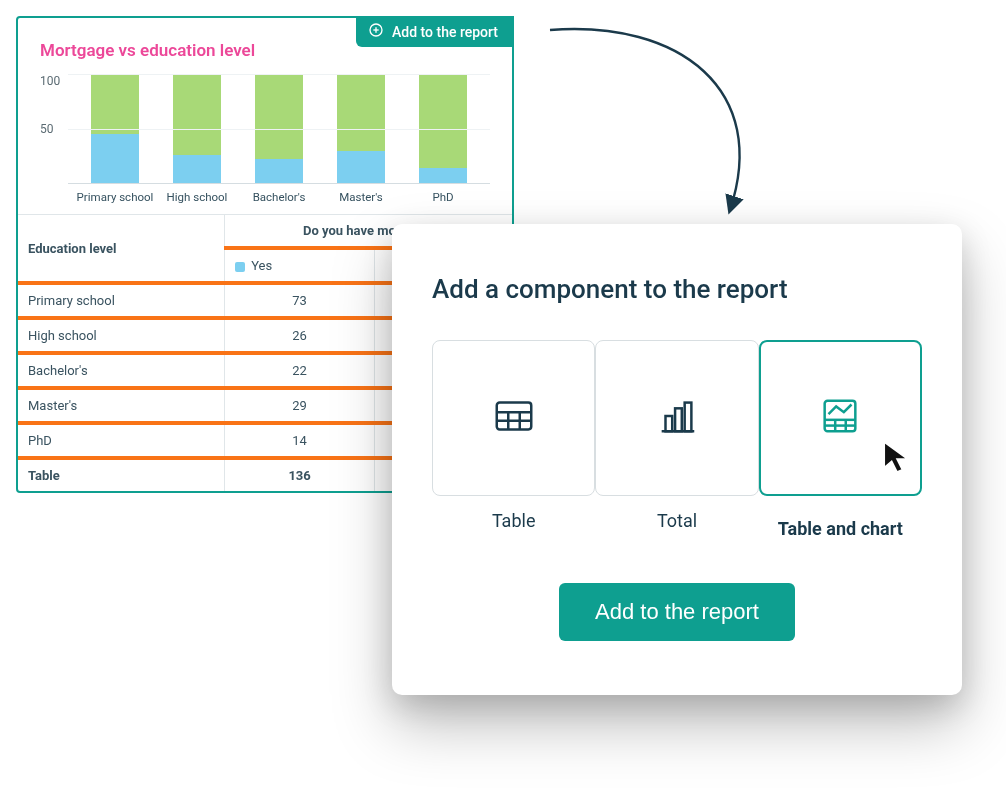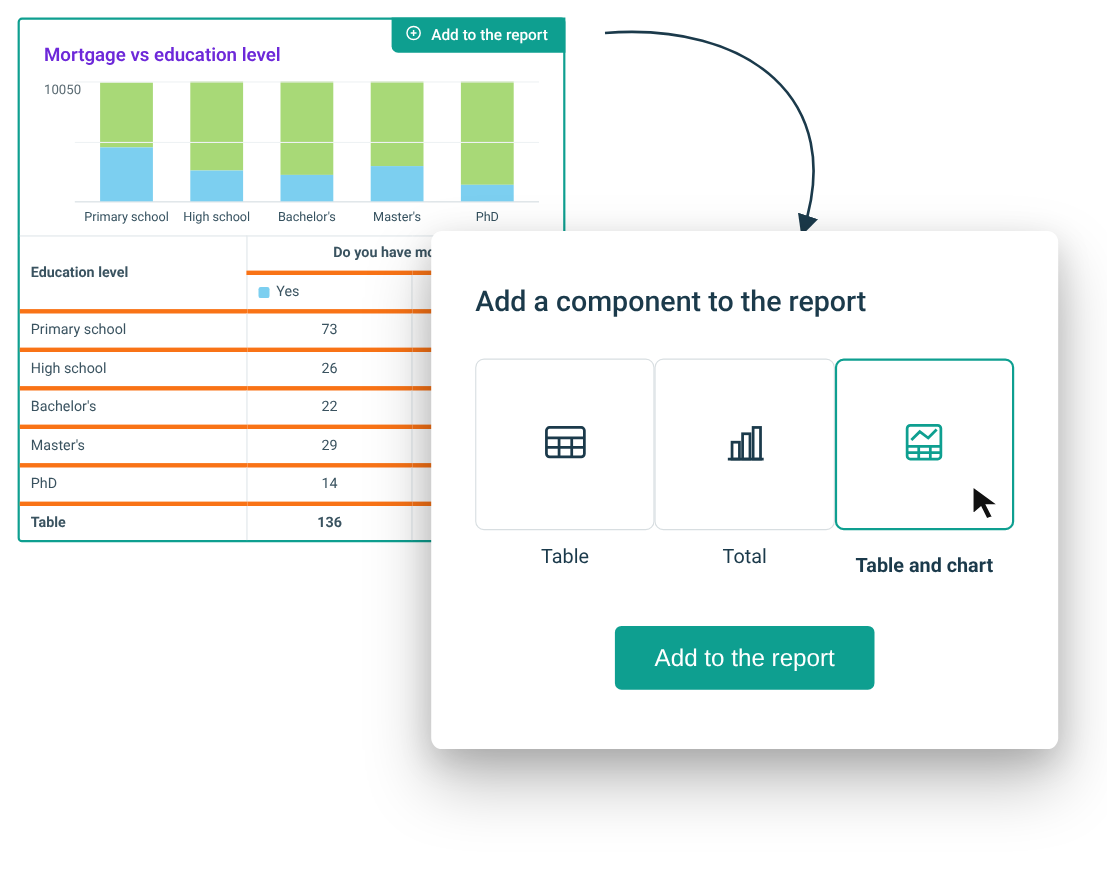--- a/index.html
+++ b/index.html
@@ -34,23 +34,23 @@
     font-weight: 500;
     padding: 6px 16px 6px 12px;
     border-bottom-left-radius: 6px;
     display: flex;
     align-items: center;
     gap: 8px;
   }
   .add-tag svg { width: 16px; height: 16px; }
 
   .chart-wrap { padding: 22px 22px 10px 22px; }
-  .chart-title { font-size: 17px; font-weight: 600; color: #6d28d9; margin-bottom: 14px; }
+  .chart-title { font-size: 17px; font-weight: 600; color: #ec4899; margin-bottom: 14px; }
   .chart-area { display: flex; }
-  .yaxis { display: flex; flex-direction: row; justify-content: space-between; height: 110px; font-size: 12px; color: #586; color:#5b6b73; width: 28px; text-align: left; padding-right: 4px; }
+  .yaxis { display: flex; flex-direction: column; justify-content: space-between; height: 110px; font-size: 12px; color: #586; color:#5b6b73; width: 28px; text-align: left; padding-right: 4px; }
   .plot {
     position: relative;
     flex: 1;
     height: 110px;
     border-bottom: 1px solid #d5dde1;
   }
   .grid50 {
     position: absolute;
     left: 0; right: 0;
     top: 50%;
@@ -89,21 +89,21 @@
   table.data .head th { font-weight: 400; }
   table.data .total td { font-weight: 700; }
   .sw { display:inline-block; width:10px; height:10px; border-radius:2px; margin-right:6px; vertical-align:middle; }
   .sw-yes{ background:#7ccff0; }
   .sw-no { background:#a8d977; }
 
   
   .modal {
     position: absolute;
     left: 392px;
-    top: 210px;
+    top: 224px;
     width: 570px;
     background: #fff;
     border-radius: 10px;
     padding: 50px 40px 54px;
     box-shadow: 0 30px 60px rgba(0,0,0,.25), 0 10px 30px rgba(0,0,0,.15);
   }
   .modal-title { font-size: 26px; font-weight: 500; color: #1b3a4b; margin-bottom: 36px; }
   .opts { display: flex; justify-content: space-between; }
   .opt { flex: 1; text-align: center; cursor: pointer; }
   .opt .tile {

